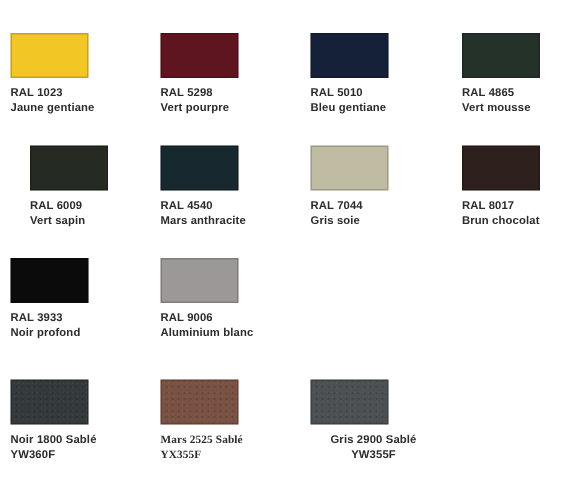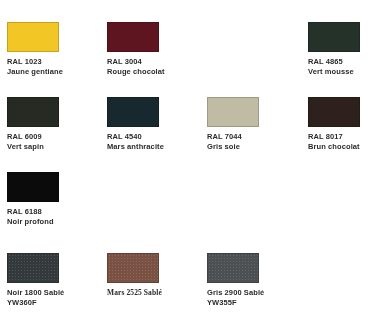--- a/index.html
+++ b/index.html
@@ -61,51 +61,59 @@
 </head>
 <body>
 
 <div id="palette">
     <div class="swatch-cell" style="left: 7px; top: 22px;">
       <div class="swatch-chip" style="background: rgb(242, 198, 37);"></div>
       <div class="swatch-label"><span class="line1">RAL 1023</span><span class="line2">Jaune gentiane</span></div>
     </div>
     <div class="swatch-cell" style="left: 107px; top: 22px;">
       <div class="swatch-chip" style="background: rgb(94, 21, 32);"></div>
-      <div class="swatch-label"><span class="line1">RAL 3004</span><span class="line2">Rouge chocolat</span></div>
+      <div class="swatch-label"><span class="line1">RAL 5298</span><span class="line2">Vert pourpre</span></div>
+    </div>
+    <div class="swatch-cell" style="left: 207px; top: 22px;">
+      <div class="swatch-chip" style="background: rgb(21, 33, 56);"></div>
+      <div class="swatch-label"><span class="line1">RAL 5010</span><span class="line2">Bleu gentiane</span></div>
     </div>
     <div class="swatch-cell" style="left: 308px; top: 22px;">
       <div class="swatch-chip" style="background: rgb(36, 50, 42);"></div>
       <div class="swatch-label"><span class="line1">RAL 4865</span><span class="line2">Vert mousse</span></div>
     </div>
-    <div class="swatch-cell" style="left: 7px; top: 97px;">
+    <div class="swatch-cell" style="left: 20px; top: 97px;">
       <div class="swatch-chip" style="background: rgb(37, 42, 34);"></div>
       <div class="swatch-label"><span class="line1">RAL 6009</span><span class="line2">Vert sapin</span></div>
     </div>
     <div class="swatch-cell" style="left: 107px; top: 97px;">
       <div class="swatch-chip" style="background: rgb(24, 40, 47);"></div>
       <div class="swatch-label"><span class="line1">RAL 4540</span><span class="line2">Mars anthracite</span></div>
     </div>
     <div class="swatch-cell" style="left: 207px; top: 97px;">
       <div class="swatch-chip" style="background: rgb(192, 188, 163);"></div>
       <div class="swatch-label"><span class="line1">RAL 7044</span><span class="line2">Gris soie</span></div>
     </div>
     <div class="swatch-cell" style="left: 308px; top: 97px;">
       <div class="swatch-chip" style="background: rgb(46, 32, 28);"></div>
       <div class="swatch-label"><span class="line1">RAL 8017</span><span class="line2">Brun chocolat</span></div>
     </div>
     <div class="swatch-cell" style="left: 7px; top: 172px;">
       <div class="swatch-chip" style="background: rgb(11, 11, 11);"></div>
-      <div class="swatch-label"><span class="line1">RAL 6188</span><span class="line2">Noir profond</span></div>
+      <div class="swatch-label"><span class="line1">RAL 3933</span><span class="line2">Noir profond</span></div>
+    </div>
+    <div class="swatch-cell" style="left: 107px; top: 172px;">
+      <div class="swatch-chip" style="background: rgb(156, 152, 151);"></div>
+      <div class="swatch-label"><span class="line1">RAL 9006</span><span class="line2">Aluminium blanc</span></div>
     </div>
     <div class="swatch-cell" style="left: 7px; top: 253px;">
       <div class="swatch-chip sable" style="background: rgb(52, 57, 59);"></div>
       <div class="swatch-label"><span class="line1">Noir 1800 Sablé</span><span class="line2">YW360F</span></div>
     </div>
     <div class="swatch-cell" style="left: 107px; top: 253px; font-family: Liberation Serif, serif;">
       <div class="swatch-chip sable" style="background: rgb(122, 82, 67);"></div>
-      <div class="swatch-label"><span class="line1">Mars 2525 Sablé</span></div>
+      <div class="swatch-label"><span class="line1">Mars 2525 Sablé</span><span class="line2">YX355F</span></div>
     </div>
-    <div class="swatch-cell" style="left: 207px; top: 253px;">
+    <div class="swatch-cell" style="left: 207px; top: 253px; text-align: center;">
       <div class="swatch-chip sable" style="background: rgb(76, 80, 82);"></div>
       <div class="swatch-label"><span class="line1">Gris 2900 Sablé</span><span class="line2">YW355F</span></div>
     </div>
   </div>
 
 </body></html>

